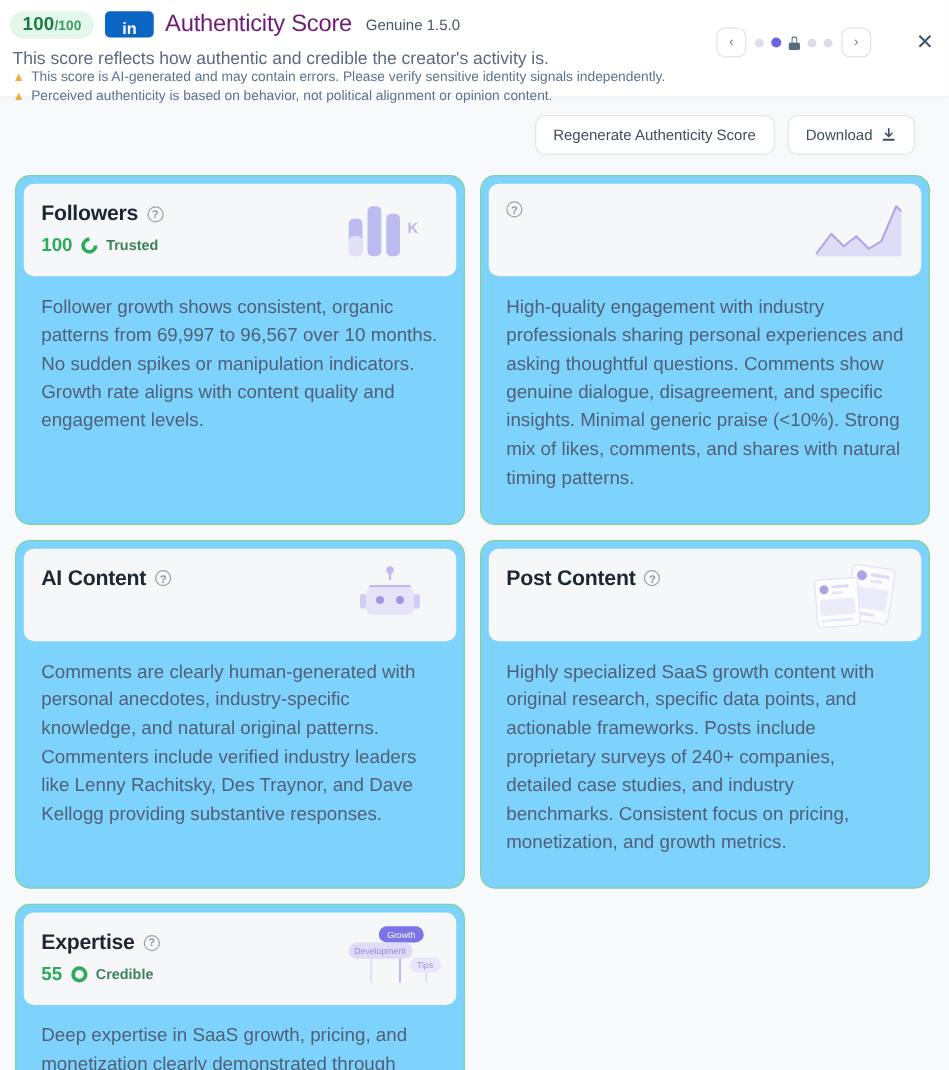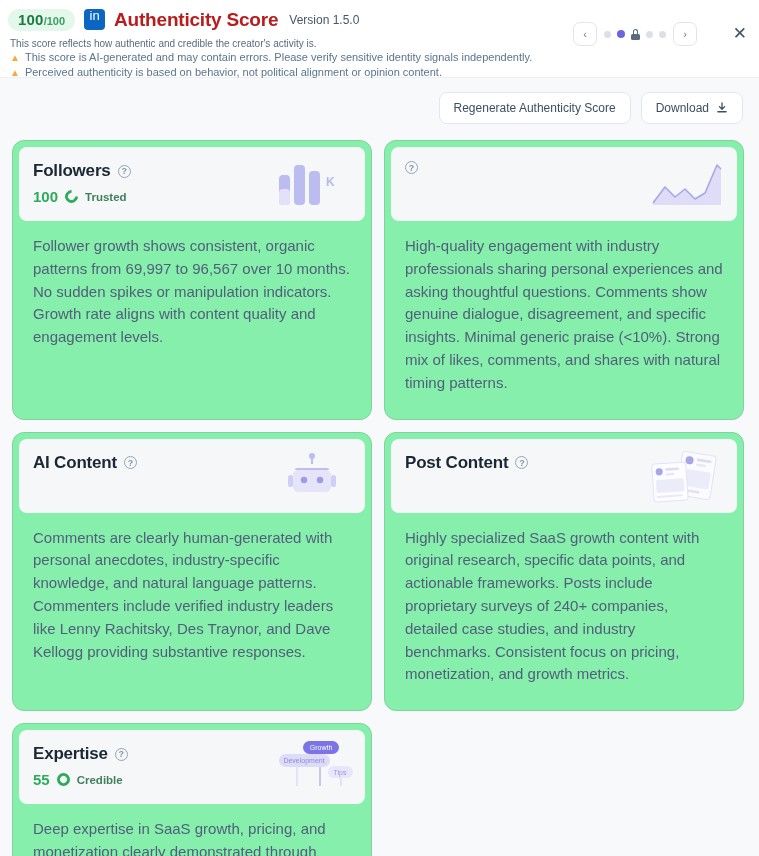--- a/index.html
+++ b/index.html
@@ -24,59 +24,59 @@
   .score-pill {
     background: #e3f7ea;
     border-radius: 14px;
     padding: 3px 10px 4px 10px;
     display: flex; align-items: baseline; gap: 0px;
     line-height: 1;
   }
   .score-pill .big { font-size: 15px; font-weight: 700; color: #1d7a42; letter-spacing: .2px; }
   .score-pill .small { font-size: 11px; font-weight: 700; color: #3d9e63; text-align: right; }
   .li-logo {
-    width: 21px; height: 21px; background: #0a66c2; border-radius: 4px;
-    display: flex; align-items: flex-start; justify-content: center;
-    color: #fff; font-size: 13px; font-weight: 400; line-height: 1;
+    width: 39px; height: 21px; background: #0a66c2; border-radius: 4px;
+    display: flex; align-items: flex-end; justify-content: center;
+    color: #fff; font-size: 13px; font-weight: 700; line-height: 1;
     padding-bottom: 1px;
   }
-  .hdr-title { font-size: 19px; font-weight: 700; color: #b91c1c; letter-spacing: -.2px; }
+  .hdr-title { font-size: 19px; font-weight: 400; color: #701a75; letter-spacing: -.2px; }
   .hdr-version { font-size: 12px; color: #46566a; font-weight: 400; margin-left: 2px; }
 
-  .hdr-sub { font-size: 10px; color: #5a6b80; margin: 5px 0 2px 2px; }
+  .hdr-sub { font-size: 14px; color: #5a6b80; margin: 5px 0 2px 2px; }
   .warn-line { font-size: 11px; color: #5a7490; display: flex; align-items: flex-start; gap: 5px; margin-top: 2px; margin-left: 2px; }
   .warn-ico { color: #f0ad3e; font-size: 10px; line-height: 13px; }
 
   
   .pager { position: absolute; top: 22px; right: 62px; display: flex; align-items: center; gap: 7px; }
   .pg-btn {
     width: 24px; height: 24px; border: 1px solid #dfe5ec; border-radius: 7px;
     background: #fff; display: flex; align-items: center; justify-content: center;
     color: #6b7b8f; font-size: 11px;
   }
   .dots { display: flex; align-items: center; gap: 6px; }
   .dot { width: 7px; height: 7px; border-radius: 50%; background: #dcdfe6; }
   .dot.active { background: #6c63e0; width: 8px; height: 8px; }
   .lock { width: 9px; height: 11px; position: relative; }
   .lock .body { position: absolute; bottom: 0; width: 9px; height: 6px; background: #5a6b7e; border-radius: 1.5px; }
   .lock .shackle { position: absolute; top: 0; left: 2px; width: 5px; height: 5px; border: 1.4px solid #5a6b7e; border-bottom: none; border-radius: 3px 3px 0 0; }
   .close-x { position: absolute; top: 25px; right: 12px; font-size: 17px; color: #44556b; line-height: 1; }
 
   
-  .actionbar { display: flex; justify-content: flex-end; gap: 10px; padding: 14px 16px 0 0; }
+  .actionbar { display: flex; justify-content: flex-end; gap: 10px; padding: 14px 27px 0 0; }
   .btn {
     background: #fff; border: 1px solid #e2e7ee; border-radius: 8px;
     padding: 8px 14px; font-size: 12px; color: #3d4e62;
     display: flex; align-items: center; gap: 7px;
   }
 
   
   .grid { display: flex; flex-wrap: wrap; gap: 12px; padding: 16px 11px 0 12px; }
   .card {
-    width: 360px; background: #86efac; border: 1px solid #7fd39b; border-radius: 12px;
+    width: 360px; background: #7dd3fc; border: 1px solid #7fd39b; border-radius: 12px;
     padding: 6px; overflow: hidden;
   }
   .card-head {
     background: #f6f7f9; border-radius: 8px; padding: 14px 14px 12px 14px;
     position: relative; min-height: 74px;
   }
   .card-title { font-size: 17px; font-weight: 700; color: #1b2733; display: flex; align-items: center; gap: 7px; letter-spacing: -.2px; }
   .q-ico {
     width: 13px; height: 13px; border: 1.3px solid #98a4b3; border-radius: 50%;
     font-size: 9px; color: #8995a5; display: flex; align-items: center; justify-content: center; font-weight: 700;
@@ -115,21 +115,21 @@
   <div class="header">
     <div class="hdr-top">
       <div class="score-pill">
         <span class="big">100</span>
         <span class="small">/100</span>
       </div>
       <div class="li-logo">
         <span>in</span>
       </div>
       <div class="hdr-title">Authenticity Score</div>
-      <div class="hdr-version">Version 1.5.0</div>
+      <div class="hdr-version">Genuine 1.5.0</div>
     </div>
 
     <div class="hdr-sub">This score reflects how authentic and credible the creator's activity is.</div>
 
     <div class="warn-line">
       <span class="warn-ico">▲</span>
       <span>This score is AI-generated and may contain errors. Please verify sensitive identity signals independently.</span>
     </div>
     <div class="warn-line">
       <span class="warn-ico">▲</span>
@@ -217,21 +217,21 @@
             <rect x="32" y="7" width="2" height="6" fill="#bdbcf0"></rect>
             <path d="M18 17 h30 a2 2 0 0 1 2 2 v0 h-34 v0 a2 2 0 0 1 2 -2 z" fill="#bdbcf0"></path>
             <rect x="14" y="19" width="38" height="22" rx="5" fill="#e5e4f9"></rect>
             <rect x="9" y="24" width="5" height="12" rx="2.5" fill="#cfcef4"></rect>
             <rect x="52" y="24" width="5" height="12" rx="2.5" fill="#cfcef4"></rect>
             <circle cx="25" cy="29" r="3.2" fill="#9e9ae6"></circle>
             <circle cx="41" cy="29" r="3.2" fill="#9e9ae6"></circle>
           </svg>
         </div>
       </div>
-      <div class="card-body">Comments are clearly human-generated with personal anecdotes, industry-specific knowledge, and natural language patterns. Commenters include verified industry leaders like Lenny Rachitsky, Des Traynor, and Dave Kellogg providing substantive responses.</div>
+      <div class="card-body">Comments are clearly human-generated with personal anecdotes, industry-specific knowledge, and natural original patterns. Commenters include verified industry leaders like Lenny Rachitsky, Des Traynor, and Dave Kellogg providing substantive responses.</div>
     </div>
 
     <div class="card">
       <div class="card-head">
         <div class="card-title">
           <span>Post Content</span>
           <span class="q-ico">?</span>
         </div>
         <div class="art">
           <svg width="72" height="52" viewBox="0 0 72 52">

